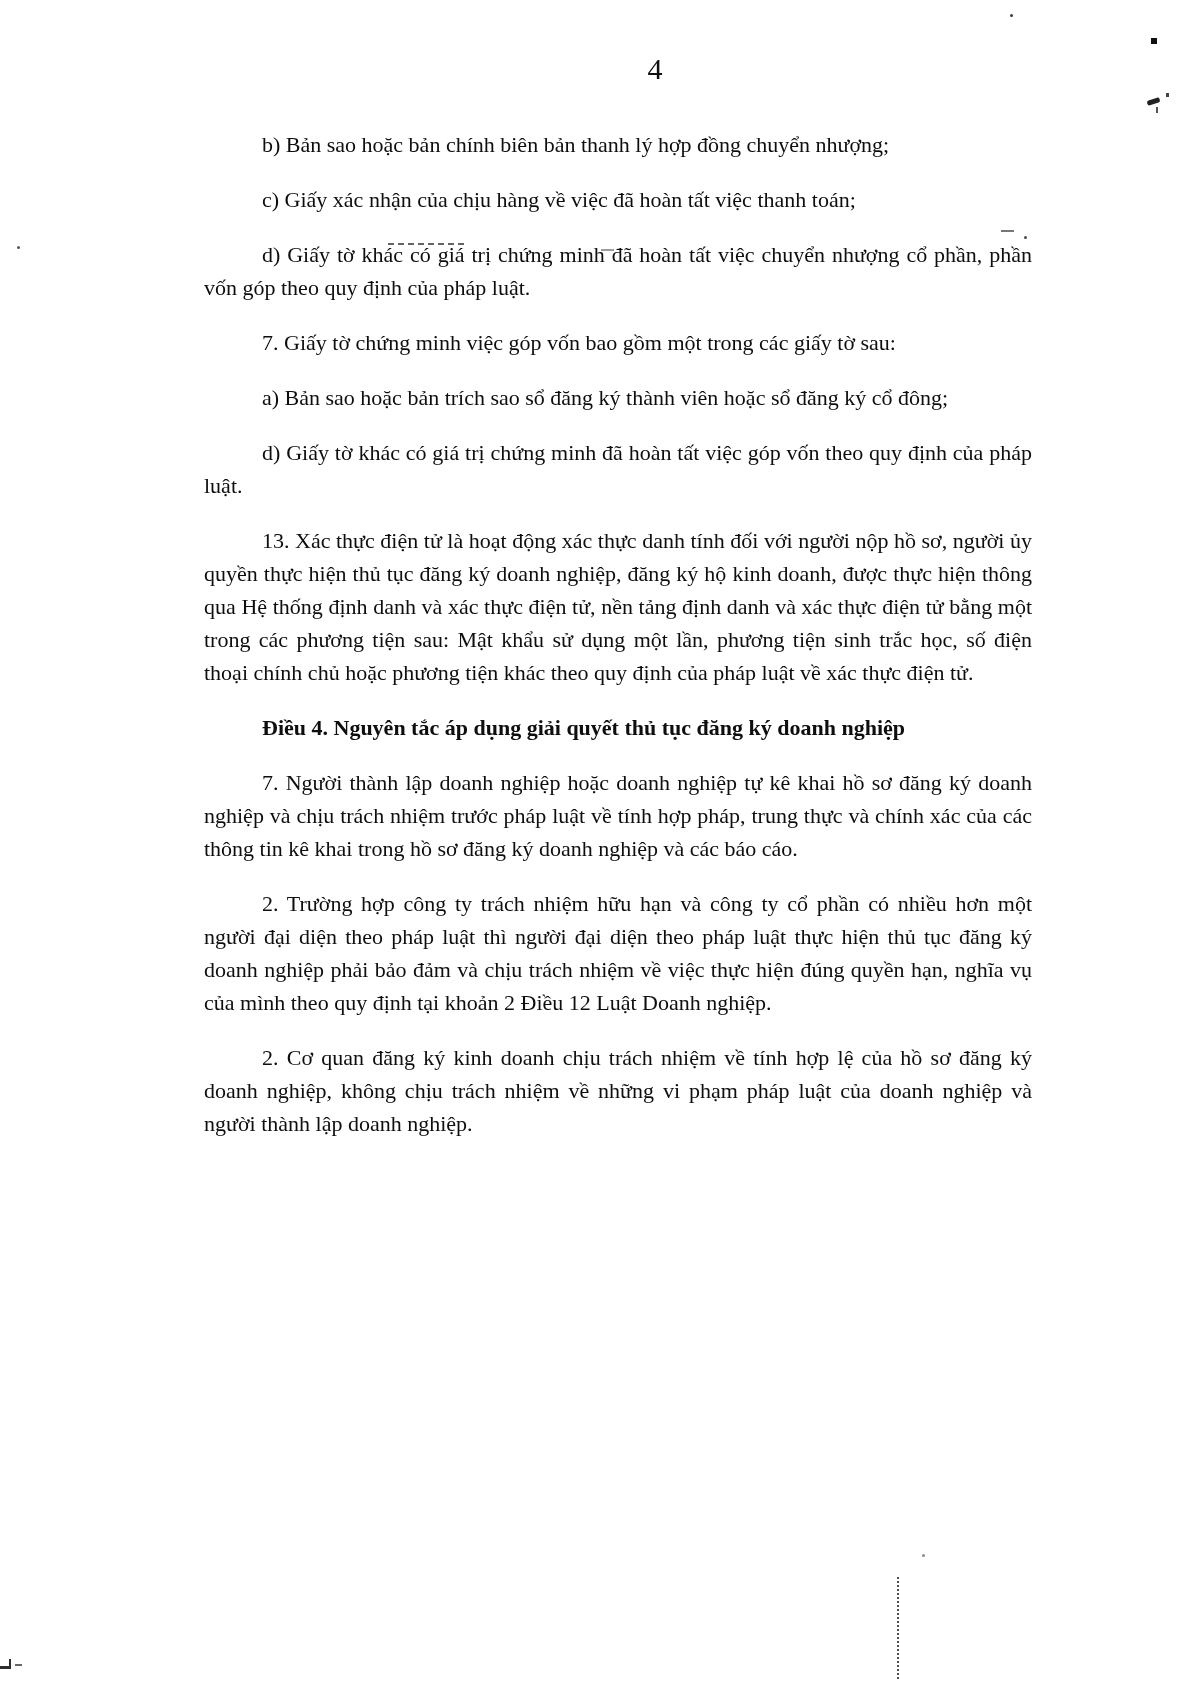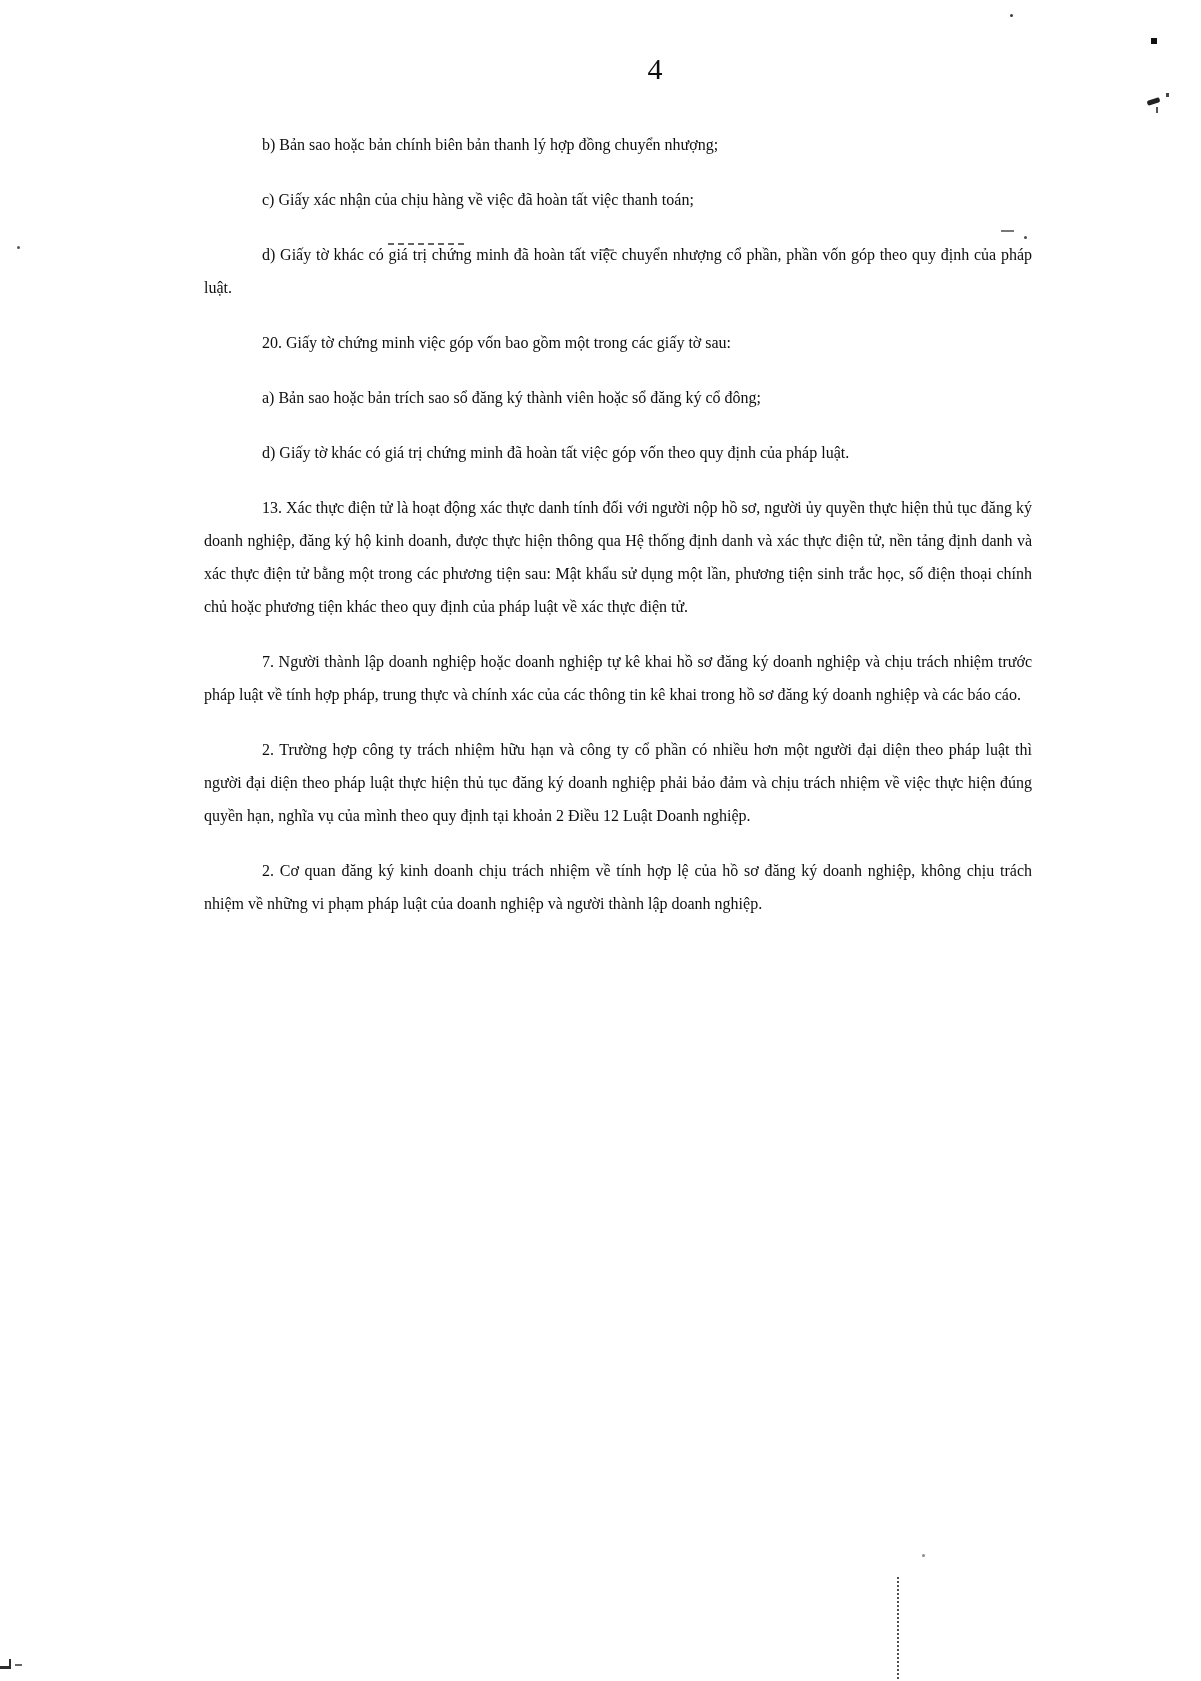--- a/index.html
+++ b/index.html
@@ -23,21 +23,21 @@
     width: 1310px; 
     text-align: center;
     font-size: 30px;
     line-height: 32px;
   }
   .content {
     position: absolute;
     left: 204px;
     top: 128px;
     width: 828px;
-    font-size: 16px;
+    font-size: 22px;
     line-height: 33px;
     text-align: justify;
   }
   .para {
     margin: 0 0 22px 0;
     text-indent: 58px;
   }
   .para.heading {
     font-weight: bold;
   }
@@ -64,24 +64,25 @@
 <body>
 
 <div class="page">
 
   <div class="page-number">4</div>
 
   <div class="content">
     <p class="para">b) Bản sao hoặc bản chính biên bản thanh lý hợp đồng chuyển nhượng;</p>
     <p class="para">c) Giấy xác nhận của chịu hàng về việc đã hoàn tất việc thanh toán;</p>
     <p class="para">d) Giấy tờ khác có giá trị chứng minh đã hoàn tất việc chuyển nhượng cổ phần, phần vốn góp theo quy định của pháp luật.</p>
-    <p class="para">20. Giấy tờ chứng minh việc góp vốn bao gồm một trong các giấy tờ sau:</p>
+    <p class="para">7. Giấy tờ chứng minh việc góp vốn bao gồm một trong các giấy tờ sau:</p>
     <p class="para">a) Bản sao hoặc bản trích sao sổ đăng ký thành viên hoặc sổ đăng ký cổ đông;</p>
     <p class="para">d) Giấy tờ khác có giá trị chứng minh đã hoàn tất việc góp vốn theo quy định của pháp luật.</p>
     <p class="para">13. Xác thực điện tử là hoạt động xác thực danh tính đối với người nộp hồ sơ, người ủy quyền thực hiện thủ tục đăng ký doanh nghiệp, đăng ký hộ kinh doanh, được thực hiện thông qua Hệ thống định danh và xác thực điện tử, nền tảng định danh và xác thực điện tử bằng một trong các phương tiện sau: Mật khẩu sử dụng một lần, phương tiện sinh trắc học, số điện thoại chính chủ hoặc phương tiện khác theo quy định của pháp luật về xác thực điện tử.</p>
+    <p class="para heading">Điều 4. Nguyên tắc áp dụng giải quyết thủ tục đăng ký doanh nghiệp</p>
     <p class="para">7. Người thành lập doanh nghiệp hoặc doanh nghiệp tự kê khai hồ sơ đăng ký doanh nghiệp và chịu trách nhiệm trước pháp luật về tính hợp pháp, trung thực và chính xác của các thông tin kê khai trong hồ sơ đăng ký doanh nghiệp và các báo cáo.</p>
     <p class="para">2. Trường hợp công ty trách nhiệm hữu hạn và công ty cổ phần có nhiều hơn một người đại diện theo pháp luật thì người đại diện theo pháp luật thực hiện thủ tục đăng ký doanh nghiệp phải bảo đảm và chịu trách nhiệm về việc thực hiện đúng quyền hạn, nghĩa vụ của mình theo quy định tại khoản 2 Điều 12 Luật Doanh nghiệp.</p>
     <p class="para">2. Cơ quan đăng ký kinh doanh chịu trách nhiệm về tính hợp lệ của hồ sơ đăng ký doanh nghiệp, không chịu trách nhiệm về những vi phạm pháp luật của doanh nghiệp và người thành lập doanh nghiệp.</p>
   </div>
 
   <div class="art a-dot art-tr-dot"></div>
   <div class="art art-tr-square"></div>
   <div class="art art-tr-tick1"></div>
   <div class="art art-tr-tick2"></div>
   <div class="art art-tr-tick3"></div>

